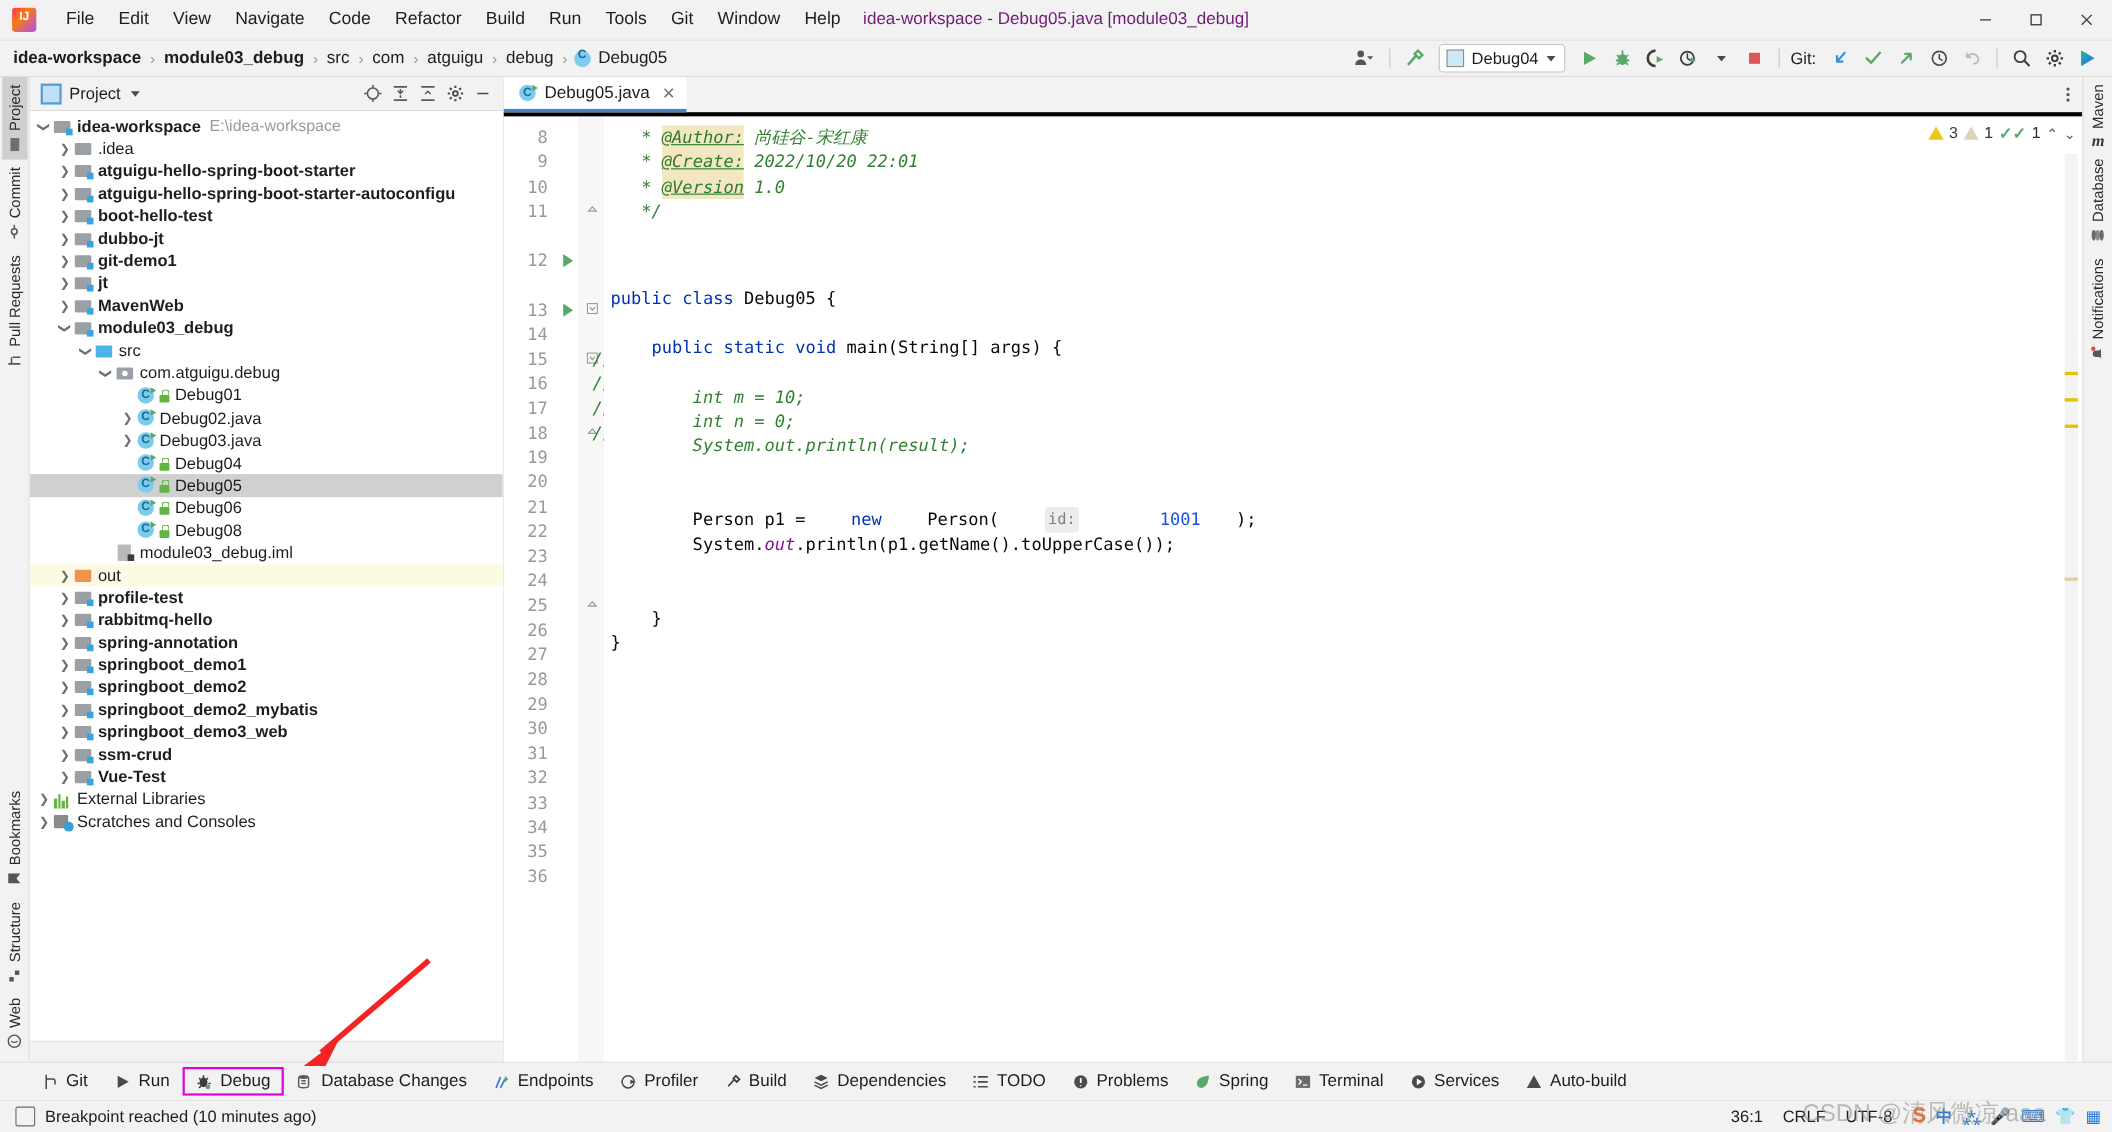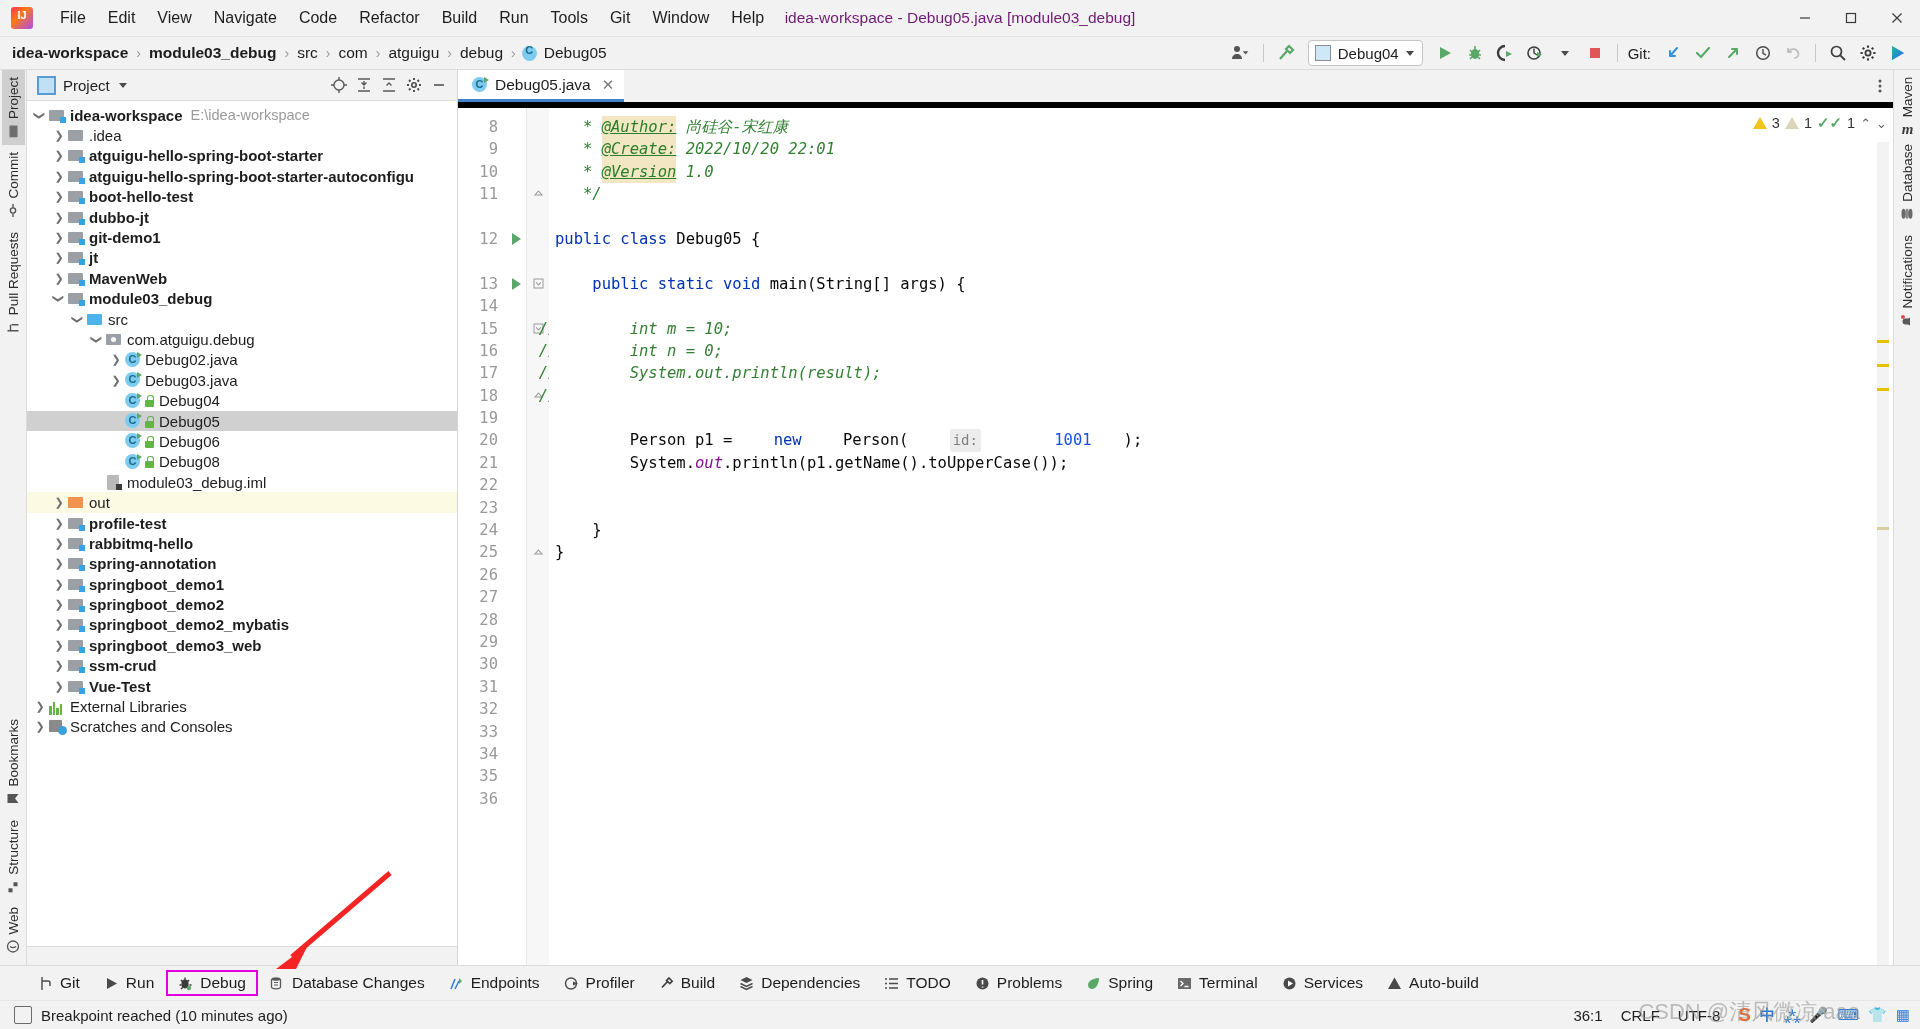--- a/index.html
+++ b/index.html
@@ -204,21 +204,21 @@
   .ico.scratch:after {
     content:""; position:absolute; right:-1px; bottom:0px; width:9px; height:9px; background:#3d9fd6; border-radius:50%;
   }
 
   .pp-footer { height: 18px; background: #f2f2f2; border-top: 1px solid #dcdcdc; }
 
   
   .editor-area { flex: 1; display: flex; flex-direction: column; min-width: 0; background:#fff; }
   .tabbar {
     height: 32px; min-height:32px; background: #f2f2f2; display: flex; align-items: stretch;
-    border-bottom: 6px solid #000000;
+    border-bottom: 4px solid #000000;
   }
   .etab {
     display: flex; align-items: center; gap: 7px; padding: 0 10px 0 12px;
     background: #fff; border-bottom: 3px solid #4083c9; font-size: 15.5px;
     position: relative;
   }
   .etab .x { color: #7a7a7a; font-size: 15px; margin-left: 4px; }
   .tabbar .spacer { flex: 1; }
   .tabbar .more { width: 26px; display:flex;align-items:center;justify-content:center; color:#555; }
 
@@ -632,20 +632,26 @@
             <span class="arrow"><span class="chev down">❯</span></span>
             <span class="ico srcfolder"></span>
             <span class="tname">src</span>
           </div>
           <div class="trow" style="padding-left: 63px;">
             <span class="arrow"><span class="chev down">❯</span></span>
             <span class="ico pkg"></span>
             <span class="tname">com.atguigu.debug</span>
           </div>
           <div class="trow" style="padding-left: 82px;">
+            <span class="arrow none"><span class="chev">❯</span></span>
+            <span class="ico java"></span>
+            <span class="lock"></span>
+            <span class="tname">Debug01</span>
+          </div>
+          <div class="trow" style="padding-left: 82px;">
             <span class="arrow"><span class="chev">❯</span></span>
             <span class="ico java"></span>
             <span class="tname">Debug02.java</span>
           </div>
           <div class="trow" style="padding-left: 82px;">
             <span class="arrow"><span class="chev">❯</span></span>
             <span class="ico java"></span>
             <span class="tname">Debug03.java</span>
           </div>
           <div class="trow" style="padding-left: 82px;">
@@ -957,21 +963,21 @@
             <div class="grow" style="justify-content: center;"></div>
             <div class="grow" style="justify-content: center;"></div>
           </div>
         <div class="code">
           <div class="lines" id="codelines">
               <div class="ln" style="padding-left: 6px;"><span class="doc">   * </span><span class="doctag">@Author:</span><span class="docval"> 尚硅谷-宋红康</span></div>
               <div class="ln" style="padding-left: 6px;"><span class="doc">   * </span><span class="doctag">@Create:</span><span class="docval"> 2022/10/20 22:01</span></div>
               <div class="ln" style="padding-left: 6px;"><span class="doc">   * </span><span class="doctag">@Version</span><span class="docval"> 1.0</span></div>
               <div class="ln" style="padding-left: 6px;"><span class="doc">   */</span></div>
               <div class="ln" style="padding-left: 6px;"></div>
-              <div class="ln" style="padding-left: 6px;"><span class="kw">public class</span><span class="plain"> Debug05 {</span></div>
+              <div class="ln" style="padding-left: 6px; margin-top: 34px;"><span class="kw">public class</span><span class="plain"> Debug05 {</span></div>
               <div class="ln" style="padding-left: 6px;"></div>
               <div class="ln" style="padding-left: 6px;"><span class="plain">    </span><span class="kw">public static void</span><span class="plain"> main(String[] args) {</span></div>
               <div class="ln" style="padding-left: 6px;"></div>
               <div class="ln" style="padding-left: 6px;"><span class="cmt-green">        int m = 10;</span></div>
               <div class="ln" style="padding-left: 6px;"><span class="cmt-green">        int n = 0;</span></div>
               <div class="ln" style="padding-left: 6px;"><span class="cmt-green">        System.out.println(result);</span></div>
               <div class="ln" style="padding-left: 6px;"></div>
               <div class="ln" style="padding-left: 6px;"></div>
               <div class="ln" style="padding-left: 6px; gap: 32px;"><span class="plain">        Person p1 = </span><span class="kw">new</span><span class="plain"> Person( </span><span class="hint">id:</span><span class="plain"> </span><span class="num">1001</span><span class="plain">);</span></div>
               <div class="ln" style="padding-left: 6px;"><span class="plain">        System.</span><span class="fld">out</span><span class="plain">.println(p1.getName().toUpperCase());</span></div>

